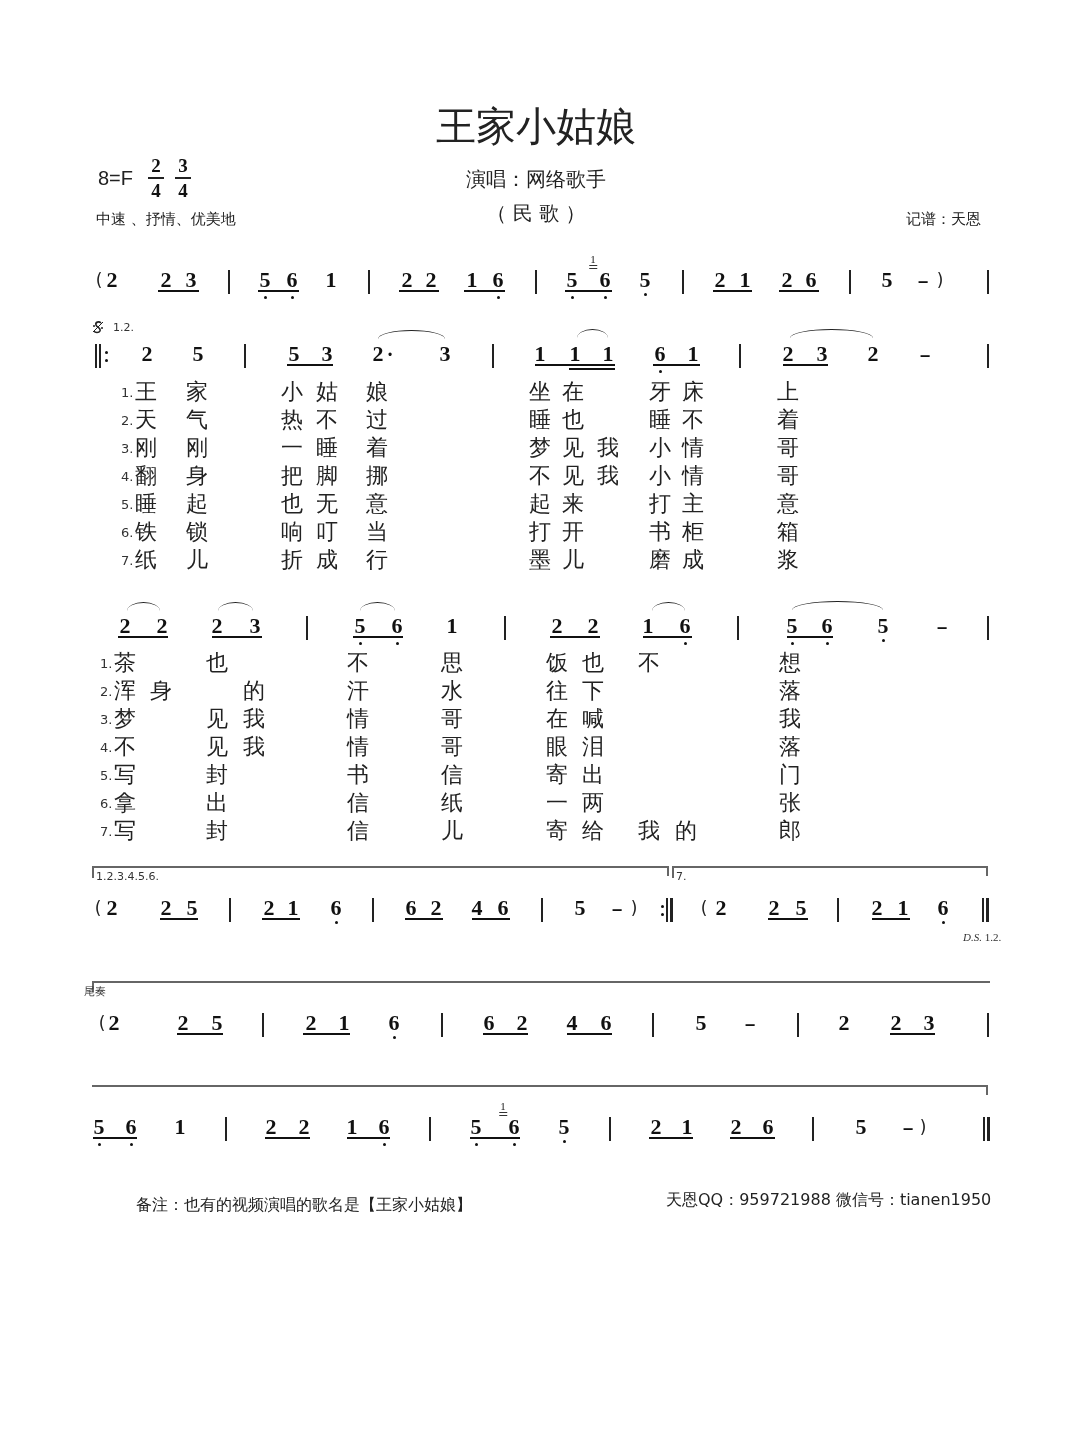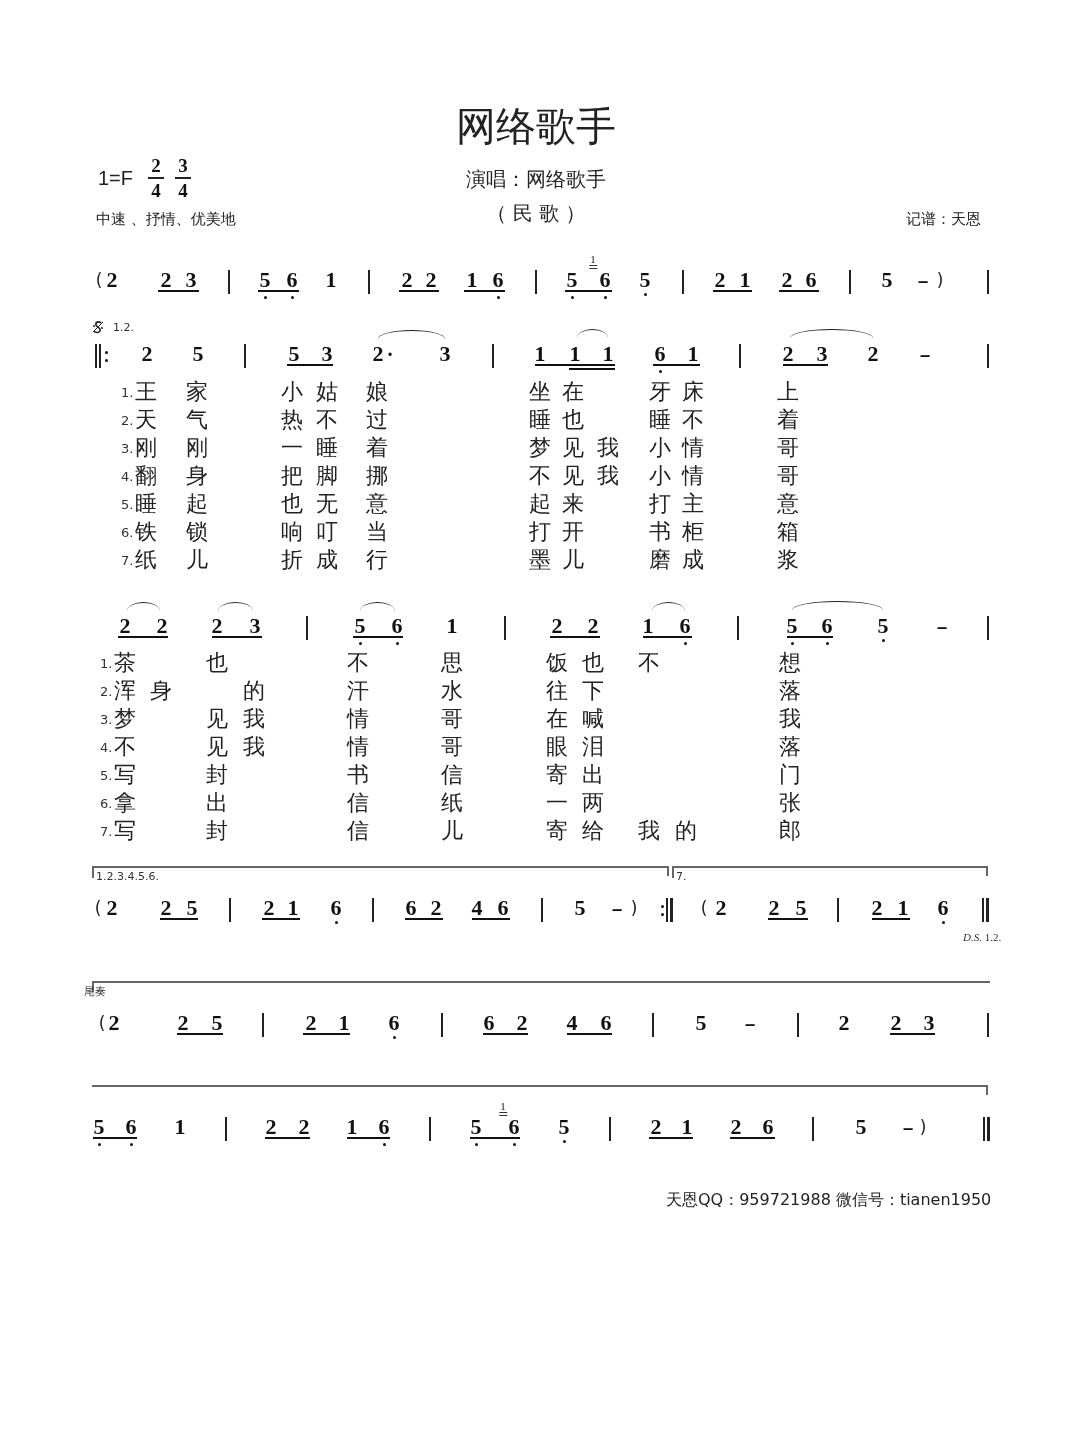--- a/index.html
+++ b/index.html
@@ -36,22 +36,22 @@
   .lr{position:absolute;left:0;width:1072px;height:24px;}
   .ly{position:absolute;top:0;font-size:22px;line-height:24px;transform:translateX(-50%);color:#222;font-family:sans-serif;}
   .vn{position:absolute;top:5px;font-size:13px;line-height:16px;color:#333;font-family:"DejaVu Sans",sans-serif;}
   .foot{font-size:16px;line-height:20px;color:#222;}
 </style>
 </head>
 <body>
 
 <div id="page">
 
-  <div class="t title">网络歌手</div>
-  <div class="t key">1=F</div>
+  <div class="t title">王家小姑娘</div>
+  <div class="t key">8=F</div>
   <div class="ts" style="left:148px;top:156px">
     <span class="num">2</span>
     <div class="ln"></div>
     <span class="den">4</span>
   </div>
   <div class="ts" style="left:175px;top:156px">
     <span class="num">3</span>
     <div class="ln"></div>
     <span class="den">4</span>
   </div>
@@ -482,15 +482,16 @@
     <span class="n" style="left:768px">6</span>
     <div class="ul" style="left:730px;width:45px"></div>
     <div class="bar" style="left:813px"></div>
     <span class="n" style="left:861px">5</span>
     <span class="n dash" style="left:908px">-</span>
     <span class="p" style="left:923px">)</span>
     <div class="bar thin" style="left:984px"></div>
     <div class="bar thick" style="left:988px"></div>
   </div>
 
+  <div class="t foot" style="left:136px;top:1195px">备注：也有的视频演唱的歌名是【王家小姑娘】</div>
   <div class="t foot" style="left:666px;top:1190px">天恩QQ：959721988 微信号：tianen1950</div>
 
 </div>
 
 </body></html>

